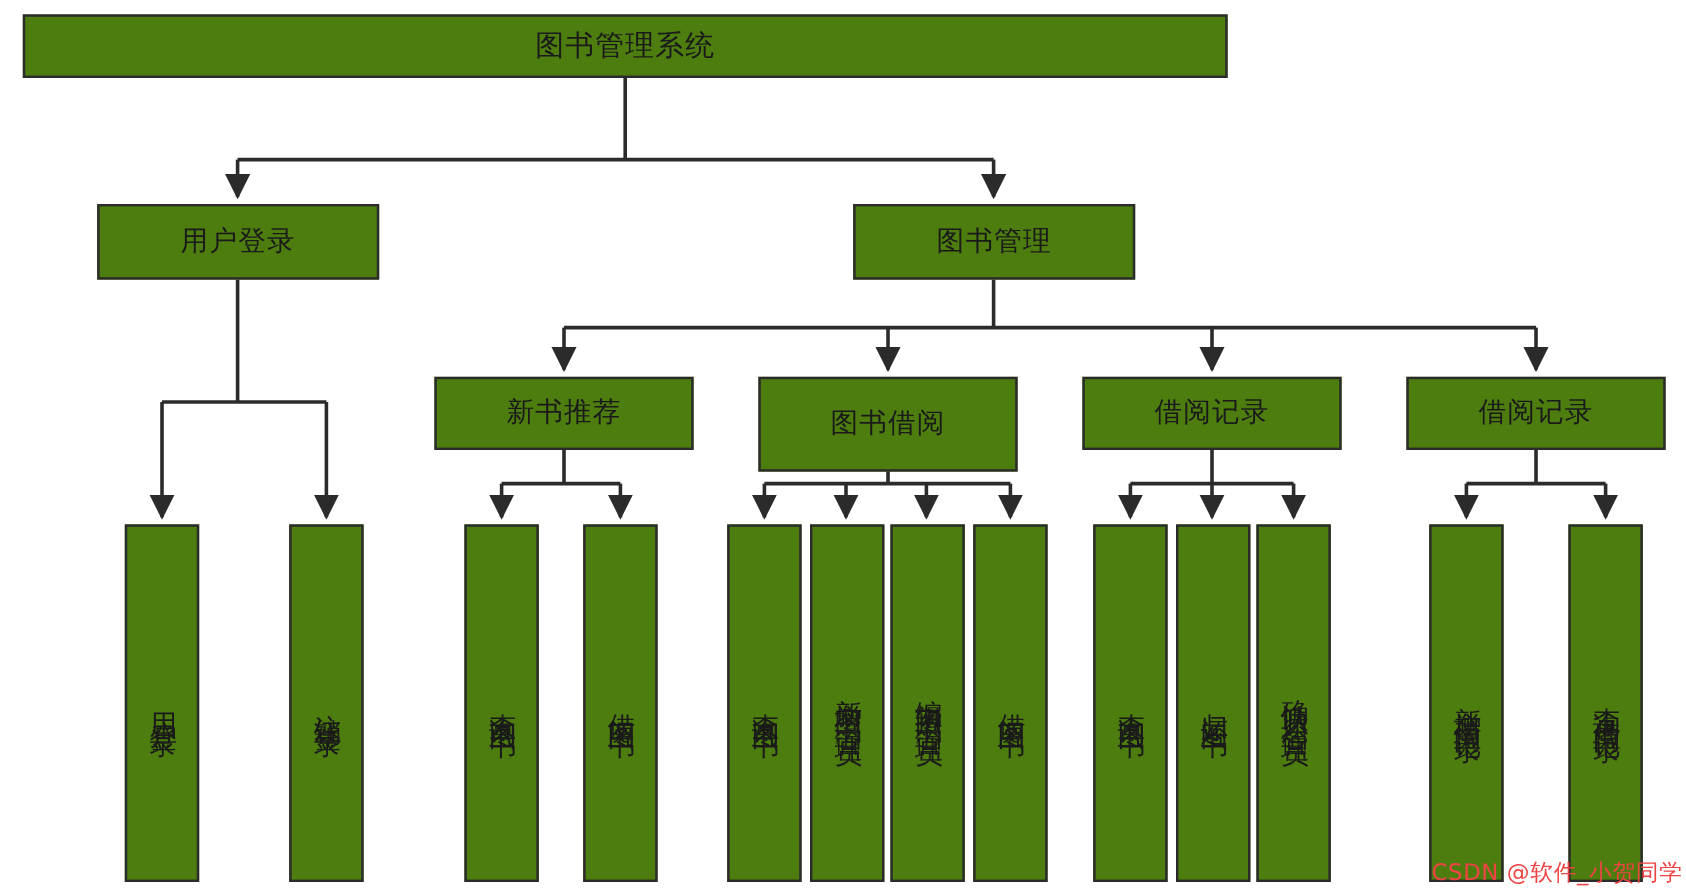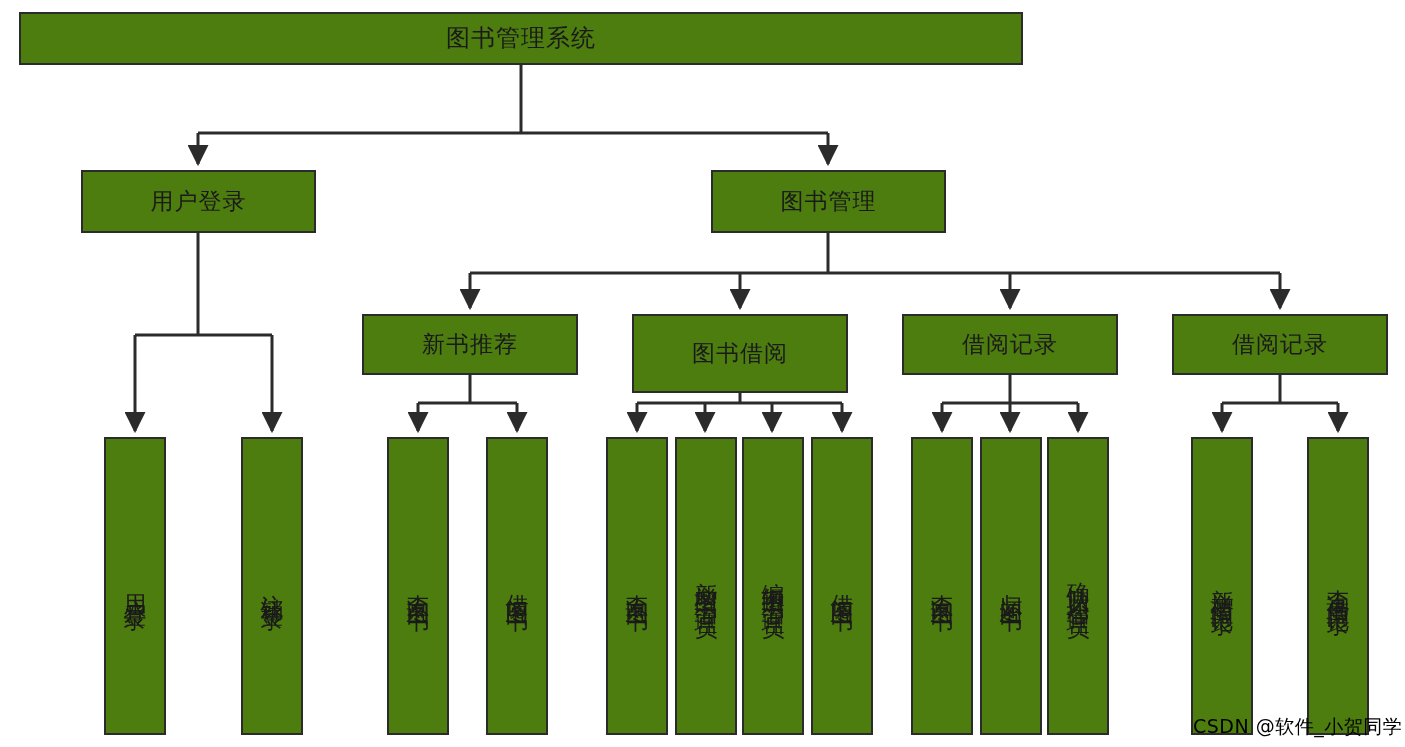--- a/index.html
+++ b/index.html
@@ -48,21 +48,21 @@
     letter-spacing: 5px;
     line-height: 1;
     padding: 6px 0;
     text-align: center;
   }
   .watermark {
     position: absolute;
     left: 1193px;
     top: 714px;
     font-size: 19px;
-    color: #000000;
+    color: #ef4444;
     white-space: nowrap;
     letter-spacing: 0.5px;
   }
 </style>
 </head>
 <body>
 
 <div id="canvas">
 
   <svg id="connectors" viewBox="0 0 1405 747" xmlns="http://www.w3.org/2000/svg">

